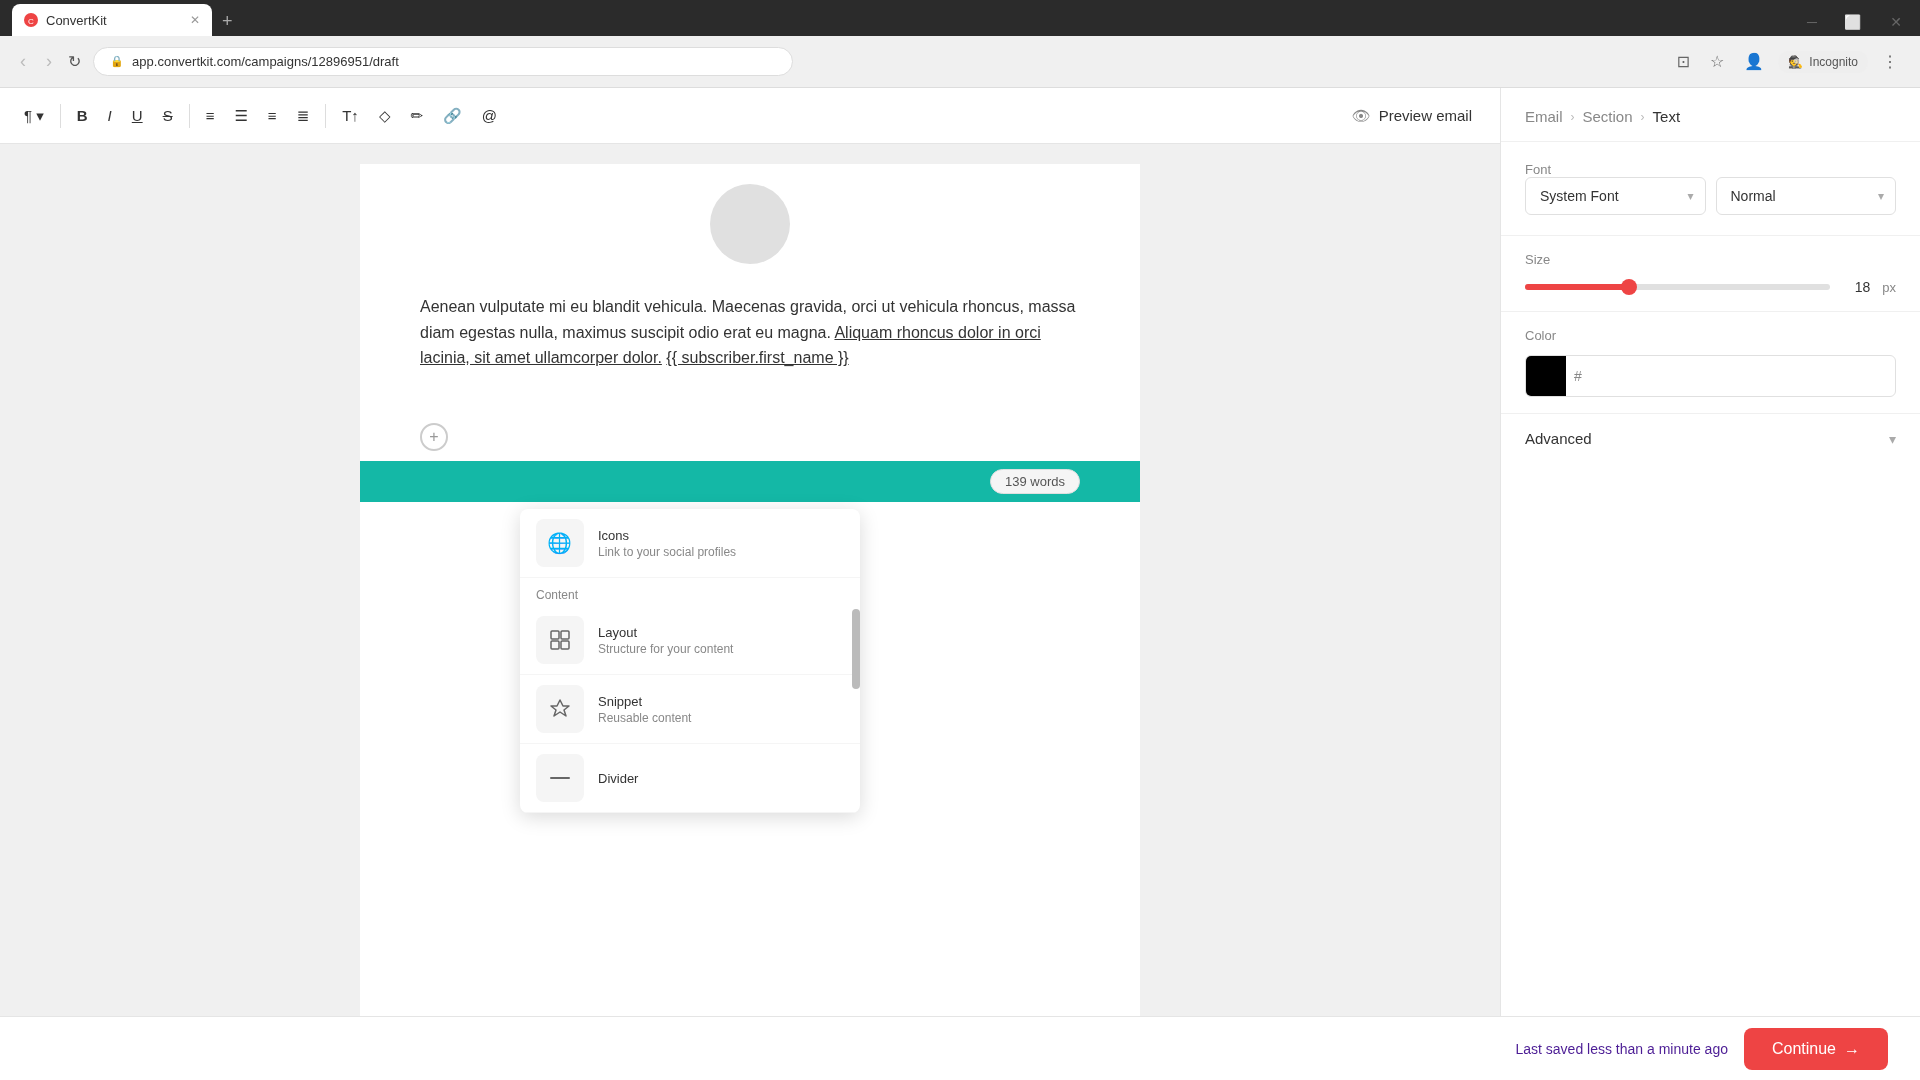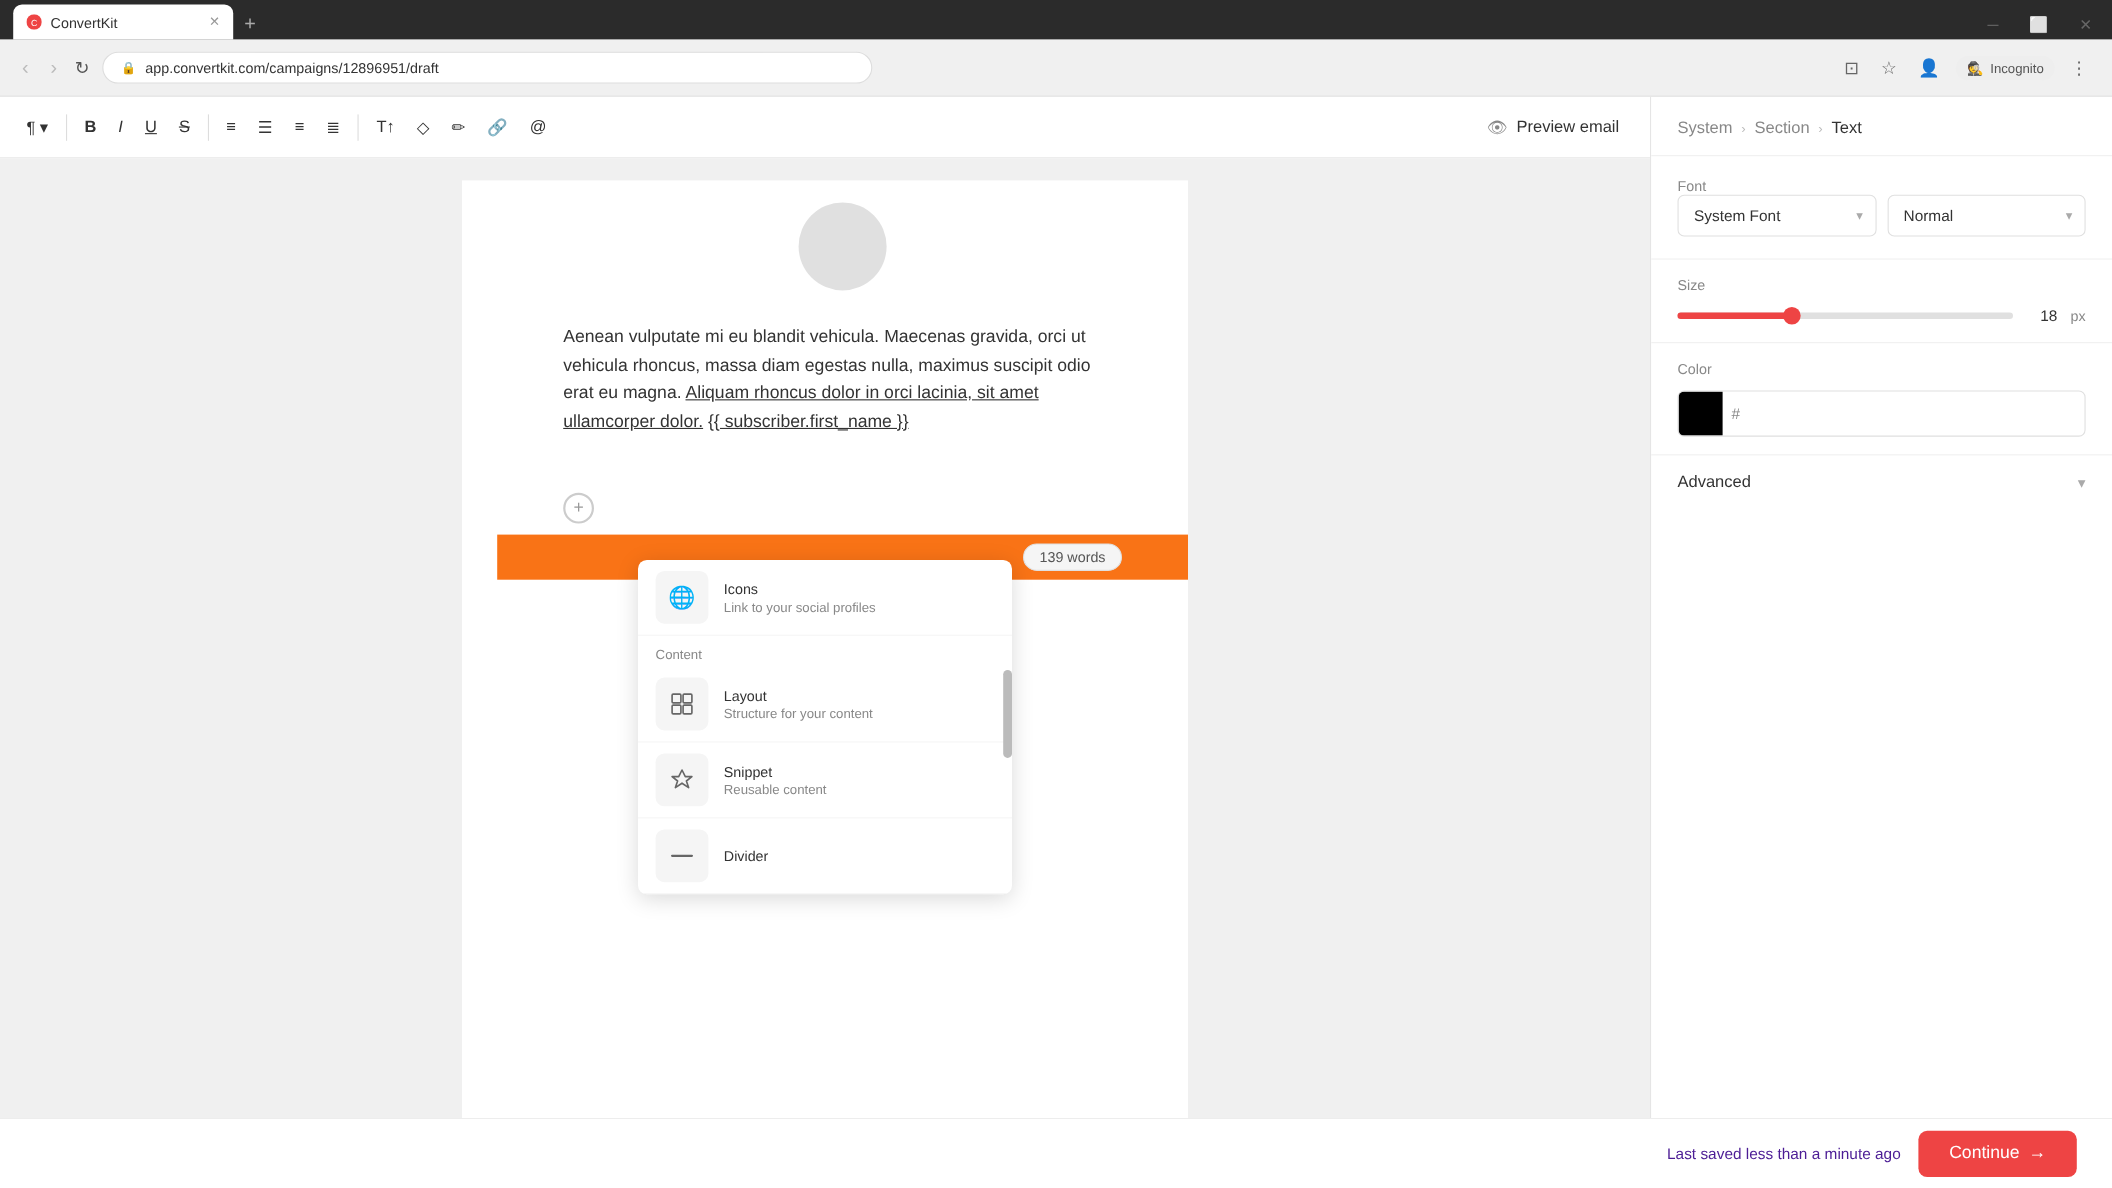--- a/index.html
+++ b/index.html
@@ -34,21 +34,21 @@
     
     .editor-toolbar { background: #fff; border-bottom: 1px solid #e5e5e5; padding: 0 16px; height: 56px; display: flex; align-items: center; gap: 4px; }
     .toolbar-btn { background: none; border: none; color: #333; font-size: 15px; cursor: pointer; padding: 6px 8px; border-radius: 4px; display: flex; align-items: center; justify-content: center; }
     .toolbar-separator { width: 1px; background: #ddd; height: 24px; margin: 0 4px; }
     .toolbar-spacer { flex: 1; }
     .preview-btn { display: flex; align-items: center; gap: 8px; background: none; border: none; color: #333; cursor: pointer; font-size: 15px; padding: 6px 12px; }
     .preview-eye { color: #888; }
 
     
     .content-scroll { flex: 1; overflow-y: auto; background: #f0f0f0; display: flex; justify-content: center; padding: 20px 0; position: relative; }
-    .email-canvas { background: #fff; width: 660px; min-height: 400px; position: relative; padding-left: 32px; }
+    .email-canvas { background: #fff; width: 780px; min-height: 400px; position: relative; }
 
     
     .avatar-section { display: flex; justify-content: center; padding: 20px 0 10px; }
     .avatar-circle { width: 80px; height: 80px; background: #e0e0e0; border-radius: 50%; }
 
     
     .text-content { padding: 20px 60px 30px; font-size: 16px; color: #333; line-height: 1.6; }
     .text-content p { margin-bottom: 12px; }
     .underline-text { text-decoration: underline; }
     .template-var { text-decoration: underline; }
@@ -62,21 +62,21 @@
     .dropdown-scroll { max-height: 360px; overflow-y: auto; position: relative; }
     .dropdown-scroll-thumb { position: absolute; right: 0; top: 100px; width: 8px; height: 80px; background: #bbb; border-radius: 4px; }
     .dropdown-section-label { padding: 10px 16px 4px; font-size: 12px; color: #888; font-weight: 400; text-transform: none; }
     .dropdown-item { display: flex; align-items: center; gap: 14px; padding: 10px 16px; cursor: pointer; border-bottom: 1px solid #f5f5f5; }
     .dropdown-icon-box { width: 48px; height: 48px; background: #f5f5f5; border-radius: 8px; display: flex; align-items: center; justify-content: center; font-size: 20px; color: #666; flex-shrink: 0; }
     .dropdown-item-text { display: flex; flex-direction: column; }
     .dropdown-item-title { font-size: 13px; font-weight: 500; color: #333; }
     .dropdown-item-desc { font-size: 12px; color: #888; margin-top: 2px; }
 
     
-    .editor-footer { display: flex; justify-content: flex-end; padding: 8px 60px; background: #f97316; }
+    .editor-footer { display: flex; justify-content: flex-end; padding: 8px 60px; background: #14b8a6; }
     .word-count-badge { background: #f5f5f5; border: 1px solid #e0e0e0; border-radius: 16px; padding: 4px 14px; font-size: 13px; color: #555; }
 
     
     .right-panel { width: 420px; background: #fff; border-left: 1px solid #e5e5e5; display: flex; flex-direction: column; overflow-y: auto; }
 
     
     .panel-breadcrumb { display: flex; align-items: center; gap: 8px; padding: 20px 24px 16px; font-size: 15px; color: #888; border-bottom: 1px solid #f0f0f0; }
     .breadcrumb-link { color: #888; cursor: pointer; text-decoration: none; }
     .breadcrumb-separator { color: #bbb; font-size: 12px; }
     .breadcrumb-current { color: #333; font-weight: 500; }
@@ -284,21 +284,21 @@
           <div class="word-count-badge">139 words</div>
         </div>
 
       </div>
     </div>
   </div>
 
   <div class="right-panel">
 
     <div class="panel-breadcrumb">
-      <span class="breadcrumb-link">System</span>
+      <span class="breadcrumb-link">Email</span>
       <span class="breadcrumb-separator">›</span>
       <span class="breadcrumb-link">Section</span>
       <span class="breadcrumb-separator">›</span>
       <span class="breadcrumb-current">Text</span>
     </div>
 
     <div class="panel-section">
       <div class="panel-section-label">Font</div>
       <div class="panel-row">
         <div class="select-wrapper">

